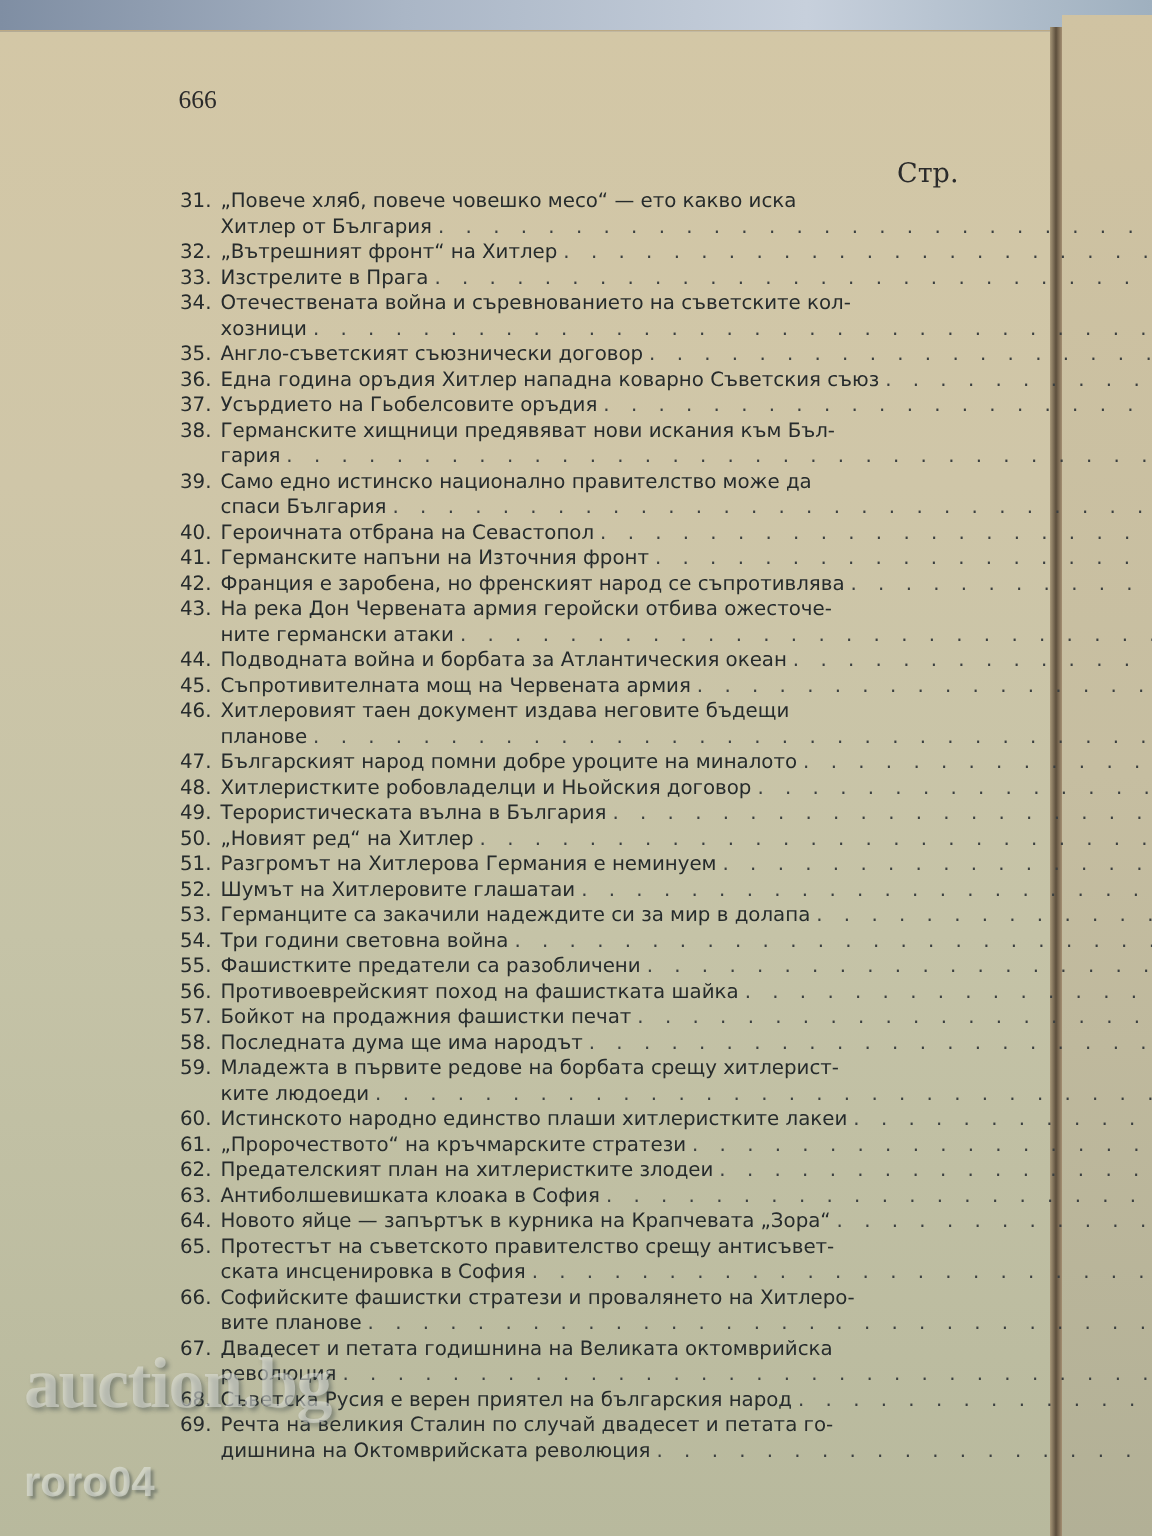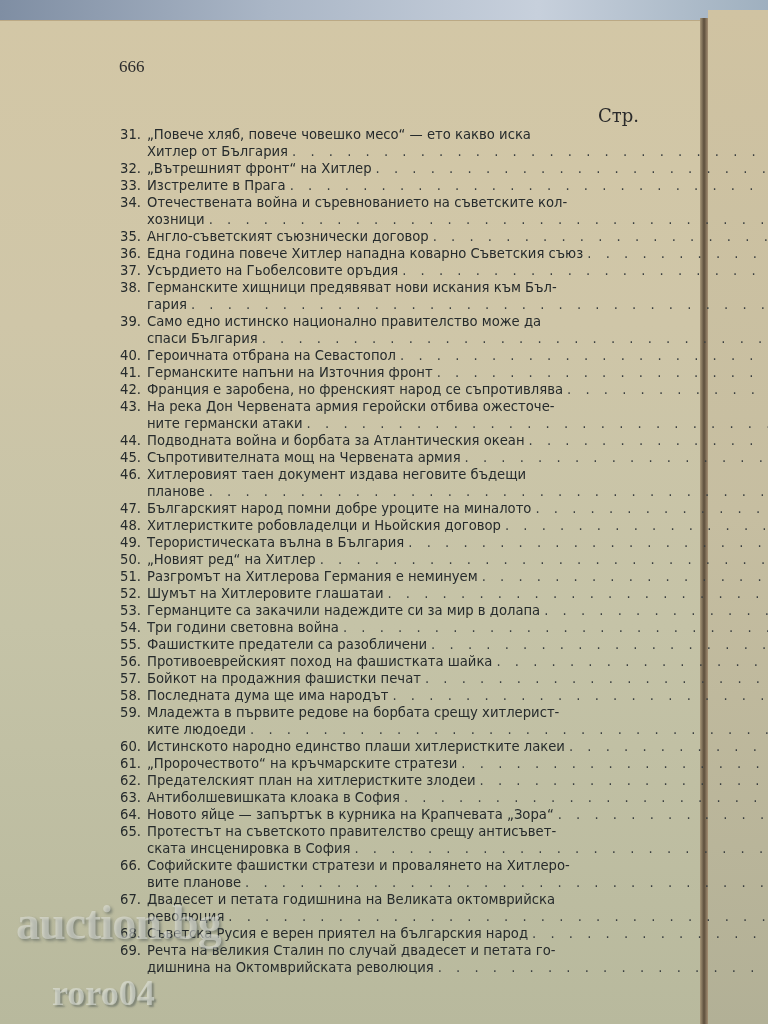--- a/index.html
+++ b/index.html
@@ -47,24 +47,23 @@
   .line.first .t { flex:1; white-space:normal; text-align:justify; }
   .watermark {
     position:absolute; left:16px; top:895px;
     font-family:Liberation Serif, serif; font-weight:bold;
     font-size:48px; color:rgba(225,228,222,0.55);
     text-shadow:2px 2px 3px rgba(60,70,70,0.45);
     letter-spacing:-1px;
   }
   .watermark-user {
     position:absolute; left:16px; top:972px;
-    font-family:Liberation Serif, serif; font-weight:bold;
-    font-size:36px; color:rgba(225,228,222,0.6);
+    font-family:Liberation Sans, sans-serif; font-weight:bold;
+    font-size:28px; color:rgba(225,228,222,0.6);
     text-shadow:2px 2px 2px rgba(60,70,70,0.45);
-    margin-left:36px;
   }
 </style>
 </head>
 <body>
 
 <div class="sky"></div>
 <div class="page-left"></div>
 <div class="gutter"></div>
 <div class="page-right"></div>
 
@@ -120,21 +119,21 @@
         <div class="line">
           <span class="t">Англо-съветският съюзнически договор</span>
           <span class="dots"> . . . . . . . . . . . . . . . . . . . . . . . . . . . . . . . . . . . . . . . . . .</span>
         </div>
       </div>
     </div>
     <div class="entry">
       <div class="num">36.</div>
       <div class="body">
         <div class="line">
-          <span class="t">Една година повече Хитлер нападна коварно Съветския съюз</span>
+          <span class="t">Една година оръдия Хитлер нападна коварно Съветския съюз</span>
           <span class="dots"> . . . . . . . . . . . . . . . . . . . . . . . . . . . . . . . . . . . . . . . . . .</span>
         </div>
       </div>
     </div>
     <div class="entry">
       <div class="num">37.</div>
       <div class="body">
         <div class="line">
           <span class="t">Усърдието на Гьобелсовите оръдия</span>
           <span class="dots"> . . . . . . . . . . . . . . . . . . . . . . . . . . . . . . . . . . . . . . . . . .</span>

